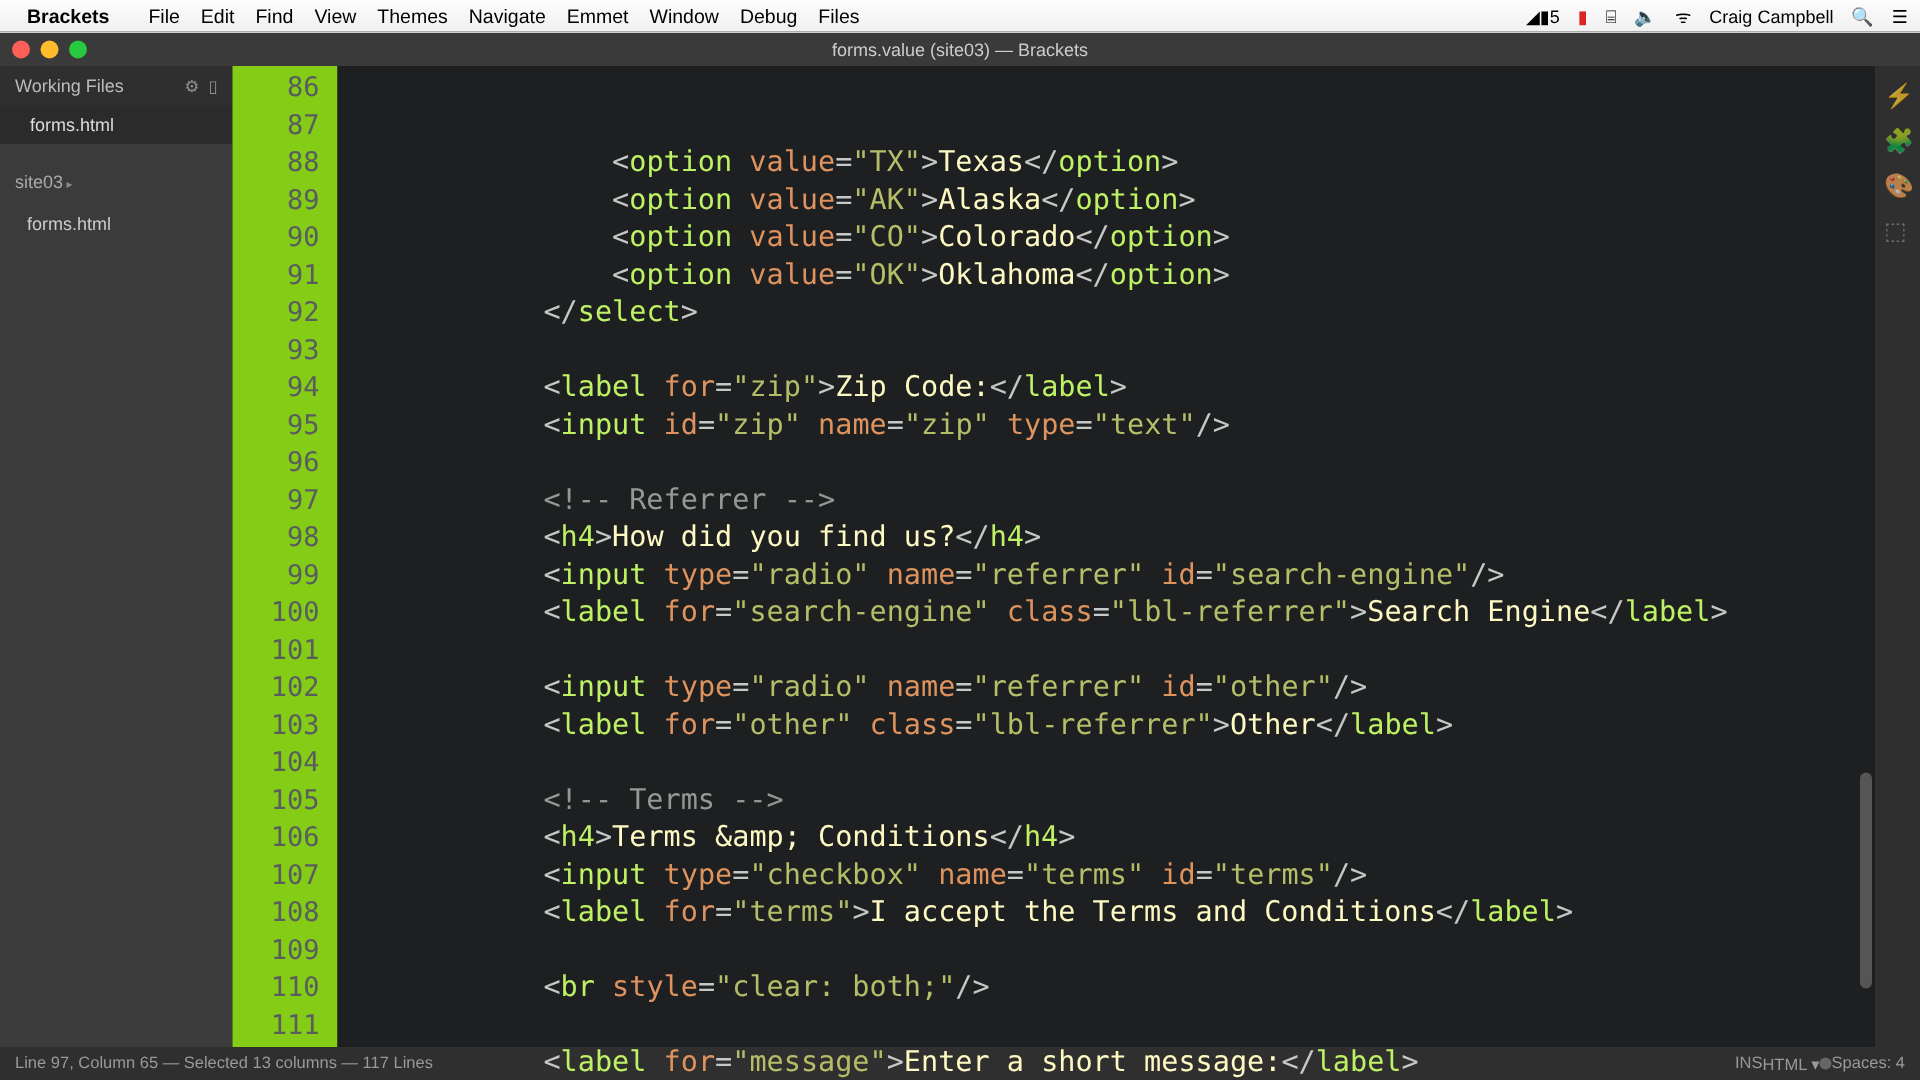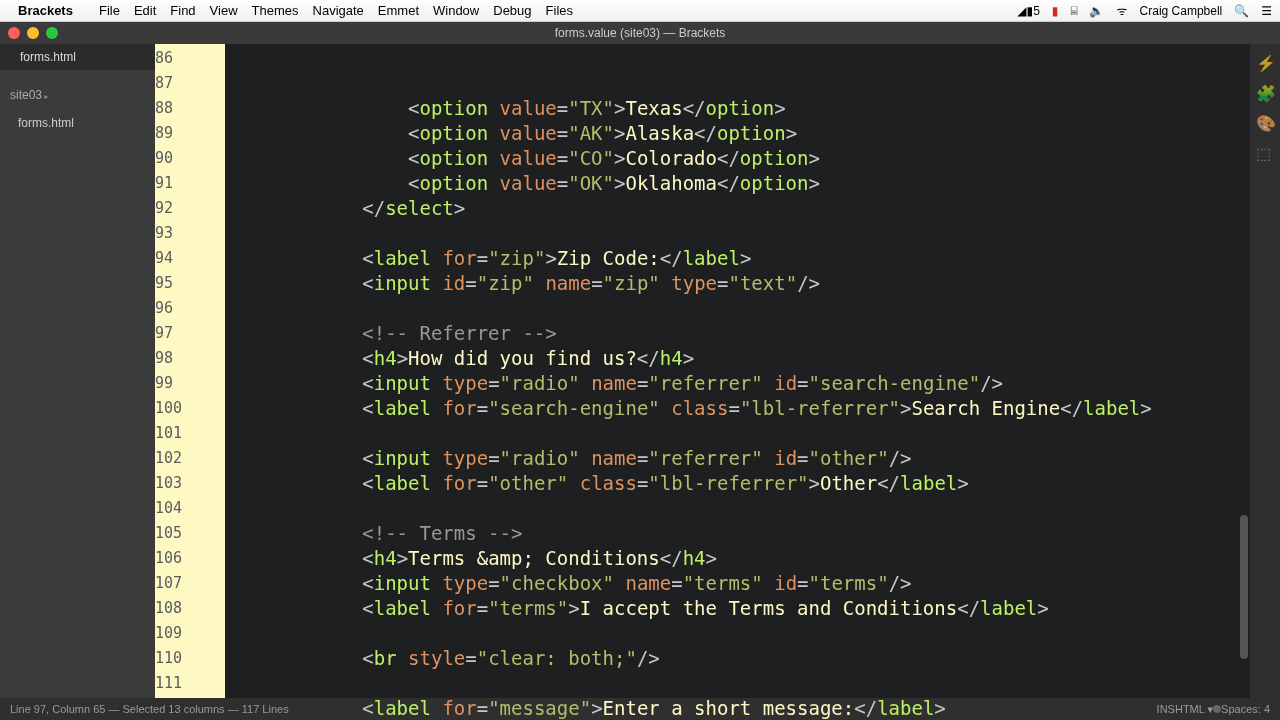--- a/index.html
+++ b/index.html
@@ -68,24 +68,25 @@
 .side-proj {
   padding: 8px 10px;
   color: #aaa;
   margin-top: 10px;
 }
 .side-proj::after { content: " ▸"; font-size: 8px; color: #888; }
 .side-proj-file { padding: 6px 18px; color: #ccc; }
 .editor-wrap { flex: 1; display: flex; position: relative; }
 .gutter {
   width: 70px;
-  background: #fef9c3;
+  background: #84cc16;
   color: #5a5d5f;
   font-family: "Menlo", "Consolas", monospace;
-  font-size: 15px;
+  font-size: 18px;
+  text-align: right;
   padding-right: 12px;
   line-height: 25px;
   padding-top: 2px;
 }
 .code {
   flex: 1;
   background: #1d1f21;
   font-family: "Menlo", "Consolas", monospace;
   font-size: 19px;
   line-height: 25px;
@@ -164,20 +165,27 @@
   <div class="traffic">
     <div class="tl red"></div>
     <div class="tl yel"></div>
     <div class="tl grn"></div>
   </div>
   <div class="title">forms.value (site03) — Brackets</div>
 </div>
 
 <div class="main">
   <div class="sidebar">
+    <div class="side-header">
+      <span>Working Files</span>
+      <div class="icons">
+        <span>⚙</span>
+        <span>▯</span>
+      </div>
+    </div>
     <div class="side-file">forms.html</div>
     <div class="side-proj">site03</div>
     <div class="side-proj-file">forms.html</div>
   </div>
 
   <div class="editor-wrap">
     <div class="gutter" id="gutter">
         <div>86</div>
         <div>87</div>
         <div>88</div>

